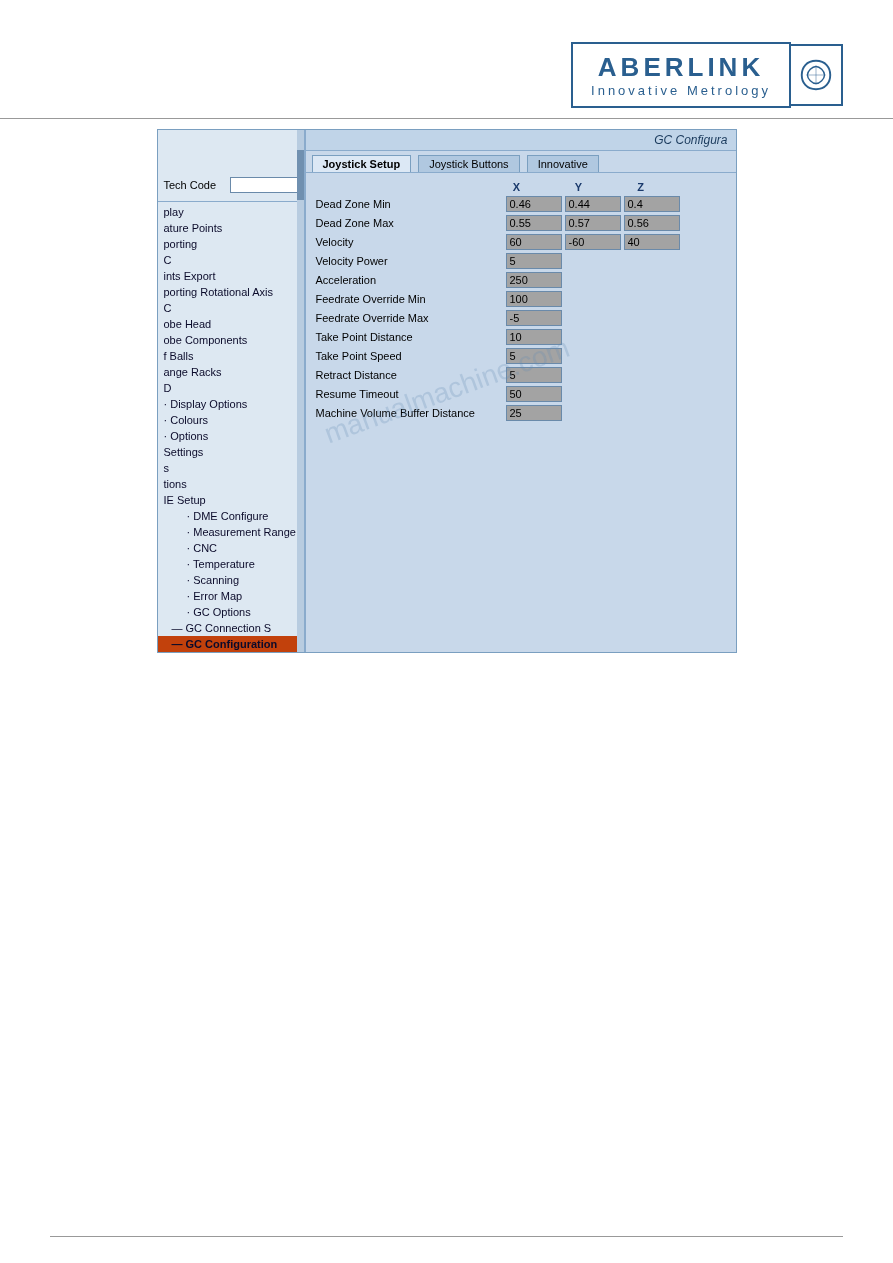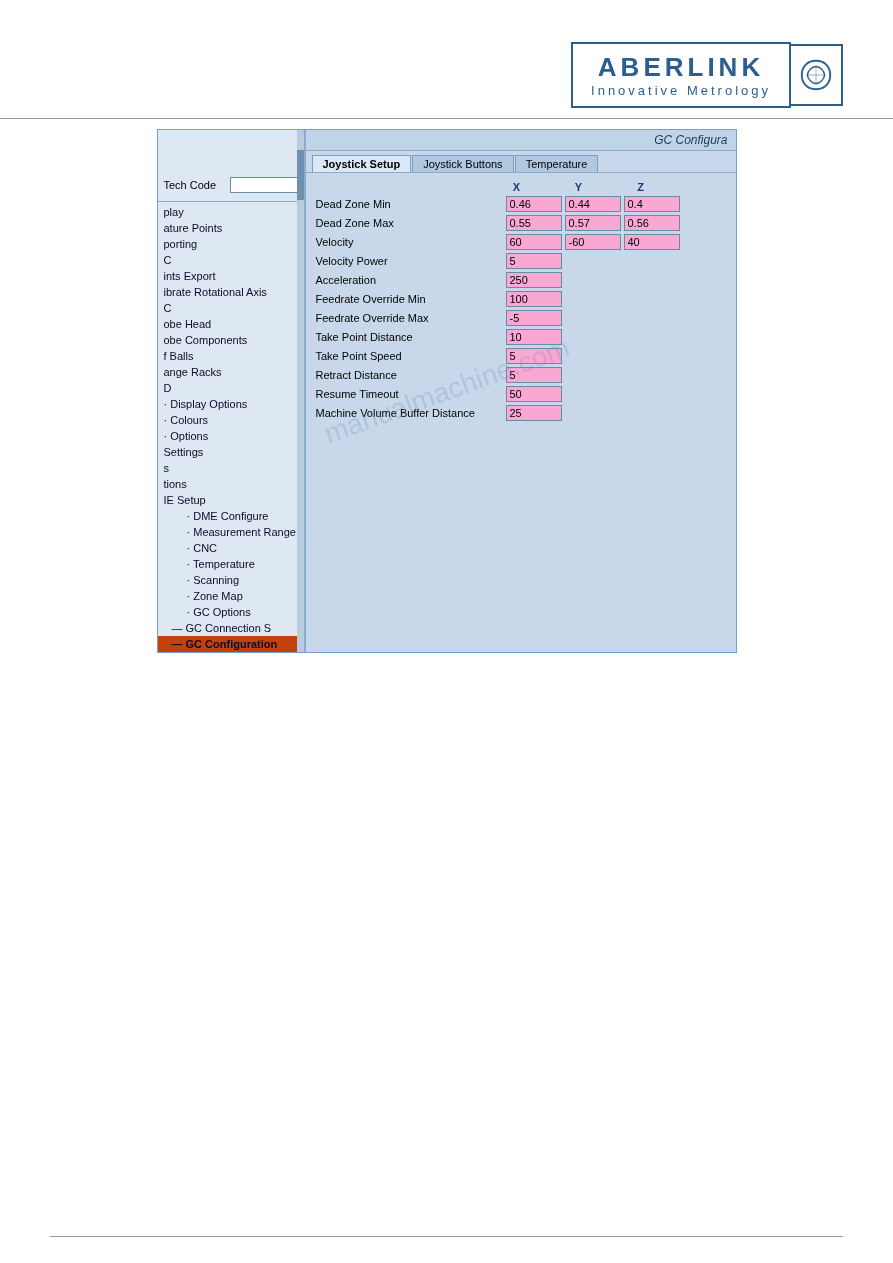--- a/index.html
+++ b/index.html
@@ -183,21 +183,21 @@
       padding: 3px 8px;
       font-size: 12px;
       font-style: italic;
       color: #1a3a5c;
       text-align: right;
       border-bottom: 1px solid #8aabcc;
     }
 
     .rc-tabs {
       display: flex;
-      gap: 1px;
+      gap: 7px;
       padding: 4px 6px 0;
       background: #c8d8ea;
       border-bottom: 1px solid #8aabcc;
     }
     .rc-tab {
       padding: 2px 10px;
       font-size: 11px;
       cursor: pointer;
       border: 1px solid #7a9fc0;
       background: #b0c8e0;
@@ -235,21 +235,21 @@
     }
     .rc-label {
       width: 190px;
       font-size: 11px;
       color: #000;
       flex-shrink: 0;
     }
     .rc-input {
       width: 56px;
       border: 1px solid #6a8aaa;
-      background: #f9a8d4;
+      background: #a3a3a3;
       padding: 1px 3px;
       font-size: 11px;
       margin-right: 3px;
     }
   </style>
 </head>
 <body>
 
 <div class="page-wrapper">
 
@@ -280,56 +280,56 @@
             <span class="lph-tech-label">Tech Code</span>
             <input class="lph-tech-input" type="text" value="" style="">
           </div>
           <div class="nav-items">
 
           <div class="nav-item">play</div>
               <div class="nav-item">ature Points</div>
               <div class="nav-item">porting</div>
               <div class="nav-item">C</div>
               <div class="nav-item">ints Export</div>
-              <div class="nav-item">ibrate Rotational Axis</div>
+              <div class="nav-item">porting Rotational Axis</div>
               <div class="nav-item">C</div>
               <div class="nav-item">obe Head</div>
               <div class="nav-item">obe Components</div>
               <div class="nav-item">f Balls</div>
               <div class="nav-item">ange Racks</div>
               <div class="nav-item">D</div>
               <div class="nav-item">· Display Options</div>
               <div class="nav-item">· Colours</div>
               <div class="nav-item">· Options</div>
               <div class="nav-item">Settings</div>
               <div class="nav-item">s</div>
               <div class="nav-item">tions</div>
               <div class="nav-item">IE Setup</div>
               <div class="nav-item indent1">· DME Configure</div>
               <div class="nav-item indent1">· Measurement Range</div>
               <div class="nav-item indent1">· CNC</div>
               <div class="nav-item indent1">· Temperature</div>
               <div class="nav-item indent1">· Scanning</div>
-              <div class="nav-item indent1">· Zone Map</div>
+              <div class="nav-item indent1">· Error Map</div>
               <div class="nav-item indent1">· GC Options</div>
               <div class="nav-item indent2">— GC Connection S</div>
               <div class="nav-item indent2 selected">— GC Configuration</div>
             </div>
           <div class="scrollbar-right">
             <div class="scrollbar-thumb"></div>
           </div>
         </div>
 
         <div class="right-content">
           <div class="rc-title">GC Configura</div>
           <div class="rc-tabs">
 
           <div class="rc-tab active">Joystick Setup</div>
               <div class="rc-tab">Joystick Buttons</div>
-              <div class="rc-tab">Temperature</div>
+              <div class="rc-tab">Innovative</div>
             </div>
           <div class="rc-form">
             <div class="rc-axis-row">
 
             <div class="rc-axis-col">X</div>
                 <div class="rc-axis-col">Y</div>
                 <div class="rc-axis-col">Z</div>
               </div>
             <div id="form-fields">
 

